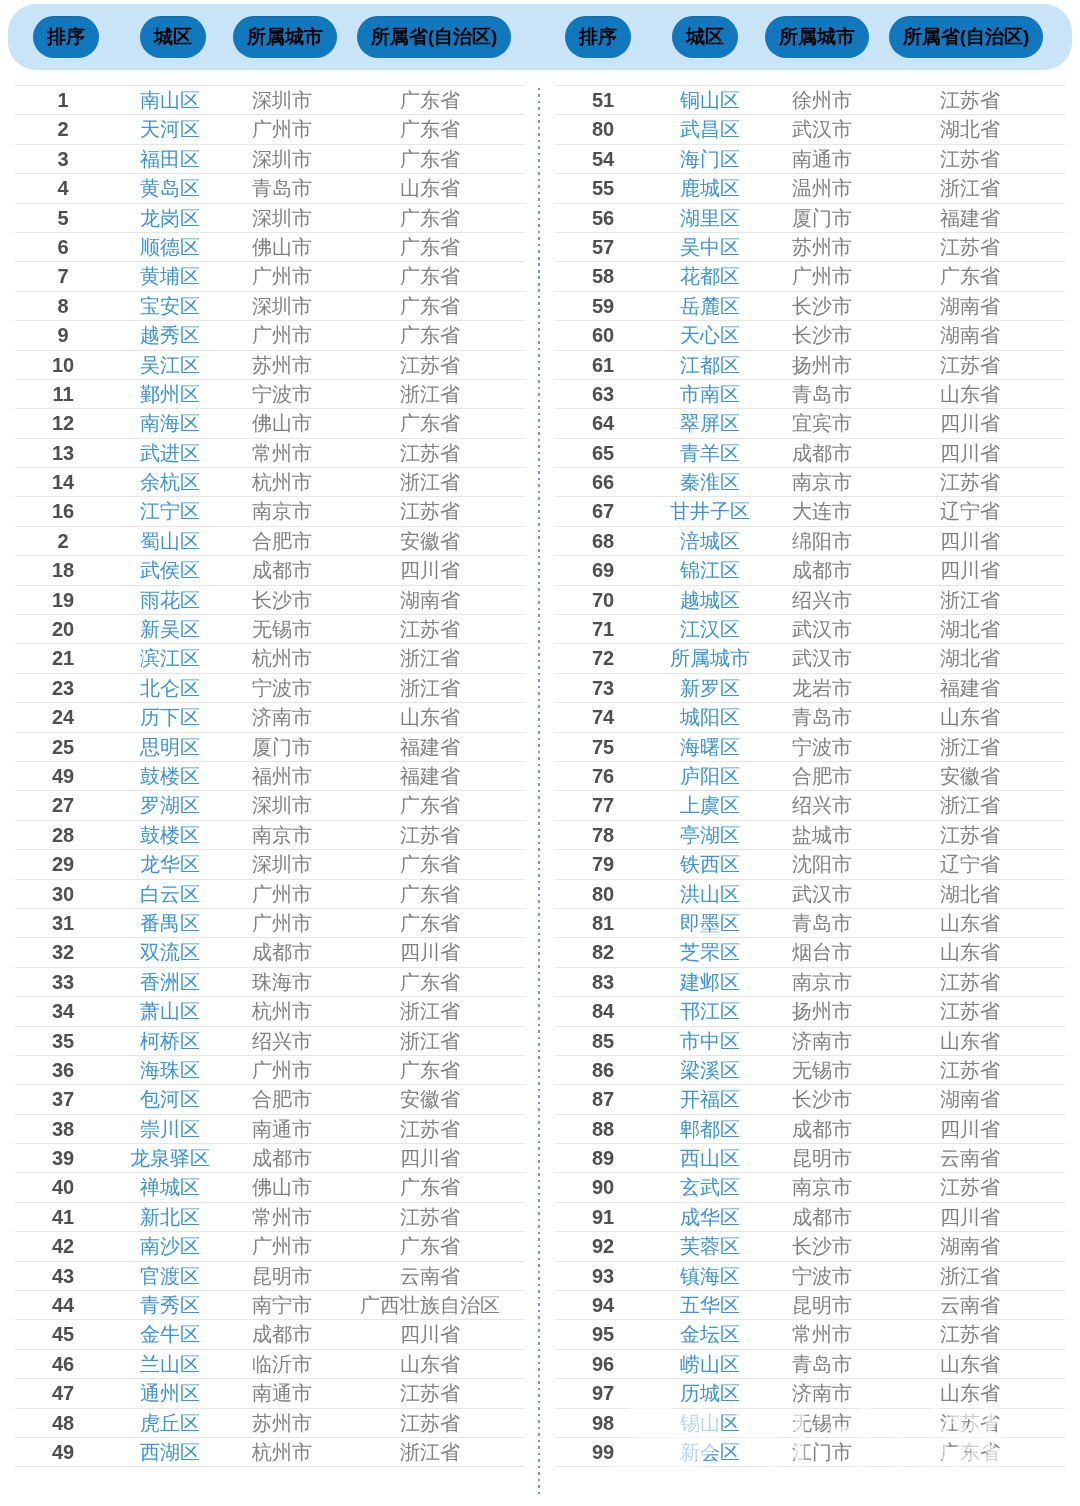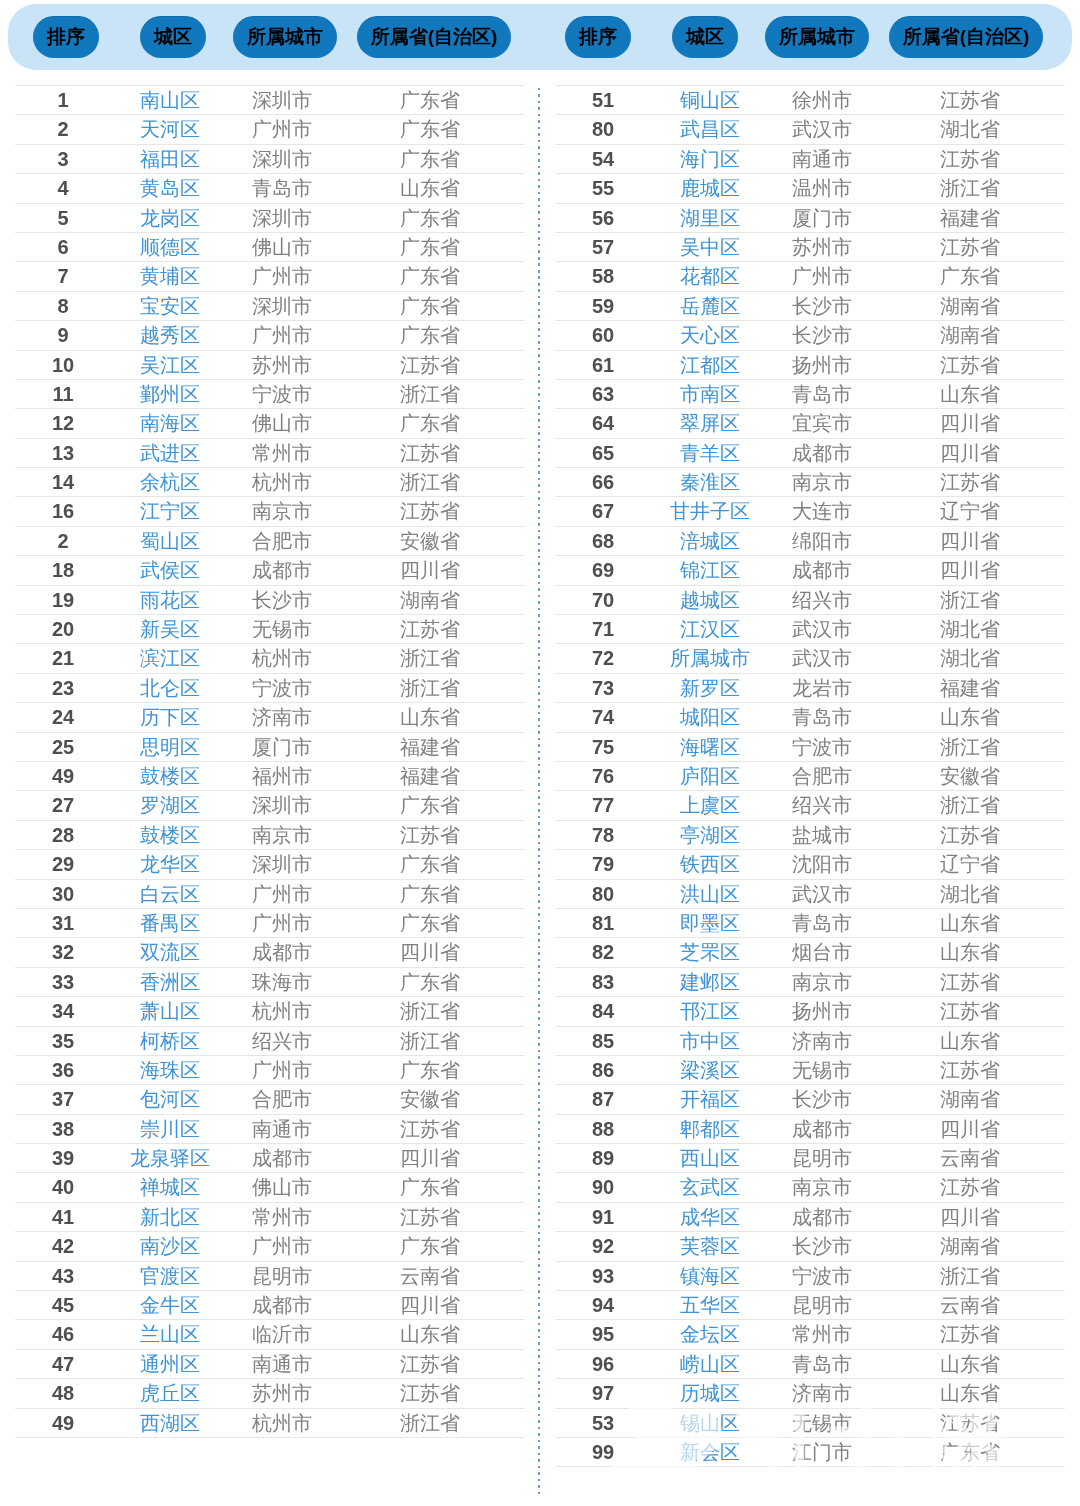--- a/index.html
+++ b/index.html
@@ -356,20 +356,26 @@
     <span class="cell-province">广东省</span>
   </div>
 
   <div class="t-row">
     <span class="cell-rank">43</span>
     <span class="cell-district">官渡区</span>
     <span class="cell-city">昆明市</span>
     <span class="cell-province">云南省</span>
   </div>
 
+  <div class="t-row">
+    <span class="cell-rank">44</span>
+    <span class="cell-district">青秀区</span>
+    <span class="cell-city">南宁市</span>
+    <span class="cell-province">广西壮族自治区</span>
+  </div>
 
   <div class="t-row">
     <span class="cell-rank">45</span>
     <span class="cell-district">金牛区</span>
     <span class="cell-city">成都市</span>
     <span class="cell-province">四川省</span>
   </div>
 
   <div class="t-row">
     <span class="cell-rank">46</span>
@@ -715,21 +721,21 @@
   </div>
 
   <div class="t-row">
     <span class="cell-rank">97</span>
     <span class="cell-district">历城区</span>
     <span class="cell-city">济南市</span>
     <span class="cell-province">山东省</span>
   </div>
 
   <div class="t-row">
-    <span class="cell-rank">53</span>
+    <span class="cell-rank">98</span>
     <span class="cell-district">锡山区</span>
     <span class="cell-city">无锡市</span>
     <span class="cell-province">江苏省</span>
   </div>
 
   <div class="t-row">
     <span class="cell-rank">99</span>
     <span class="cell-district">新会区</span>
     <span class="cell-city">江门市</span>
     <span class="cell-province">广东省</span>

